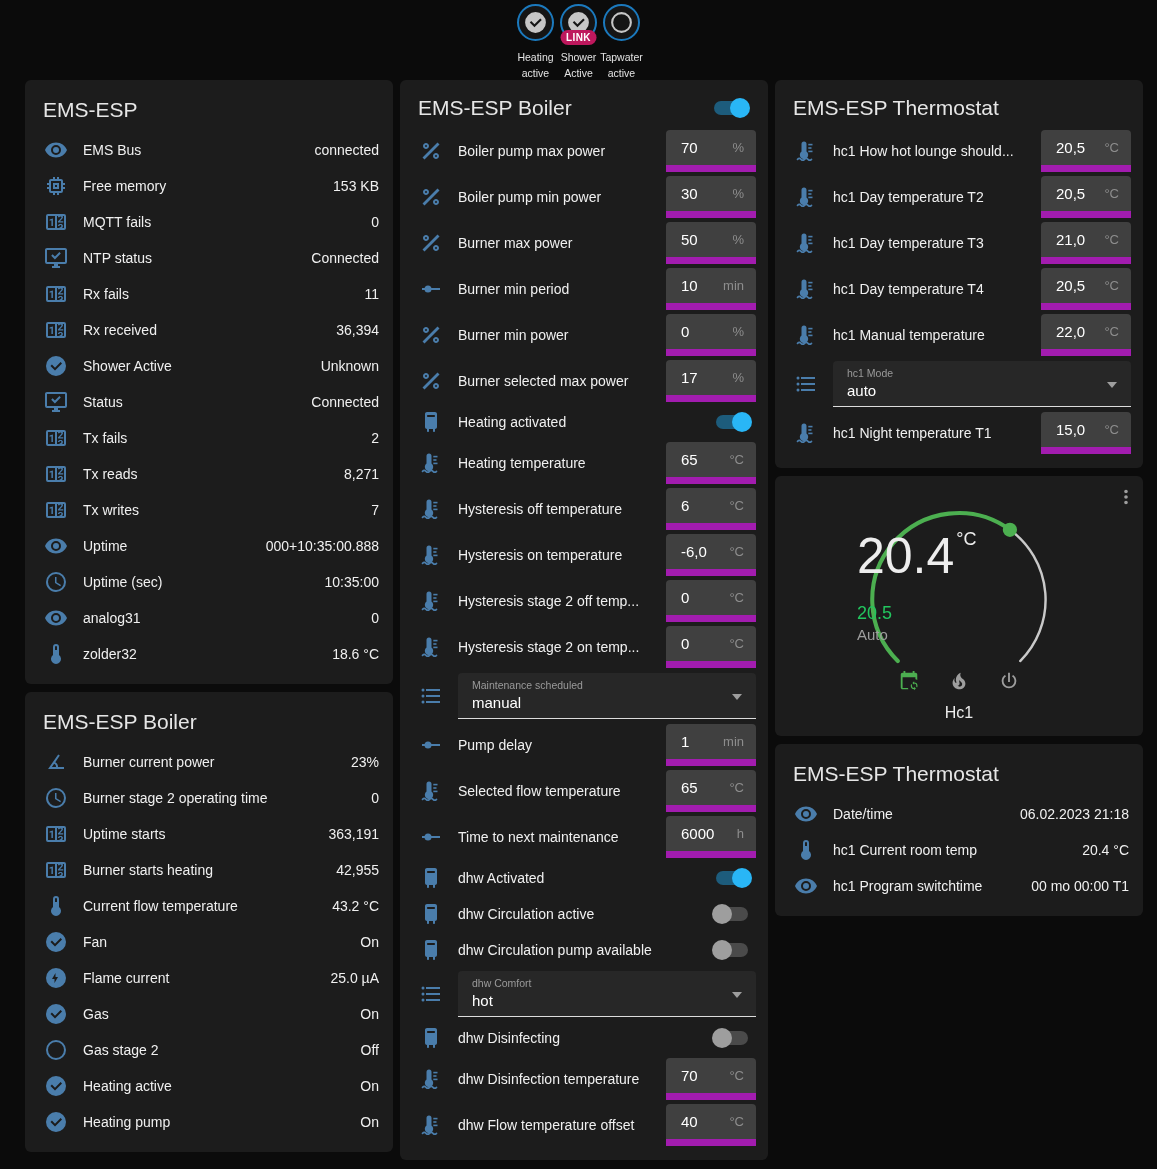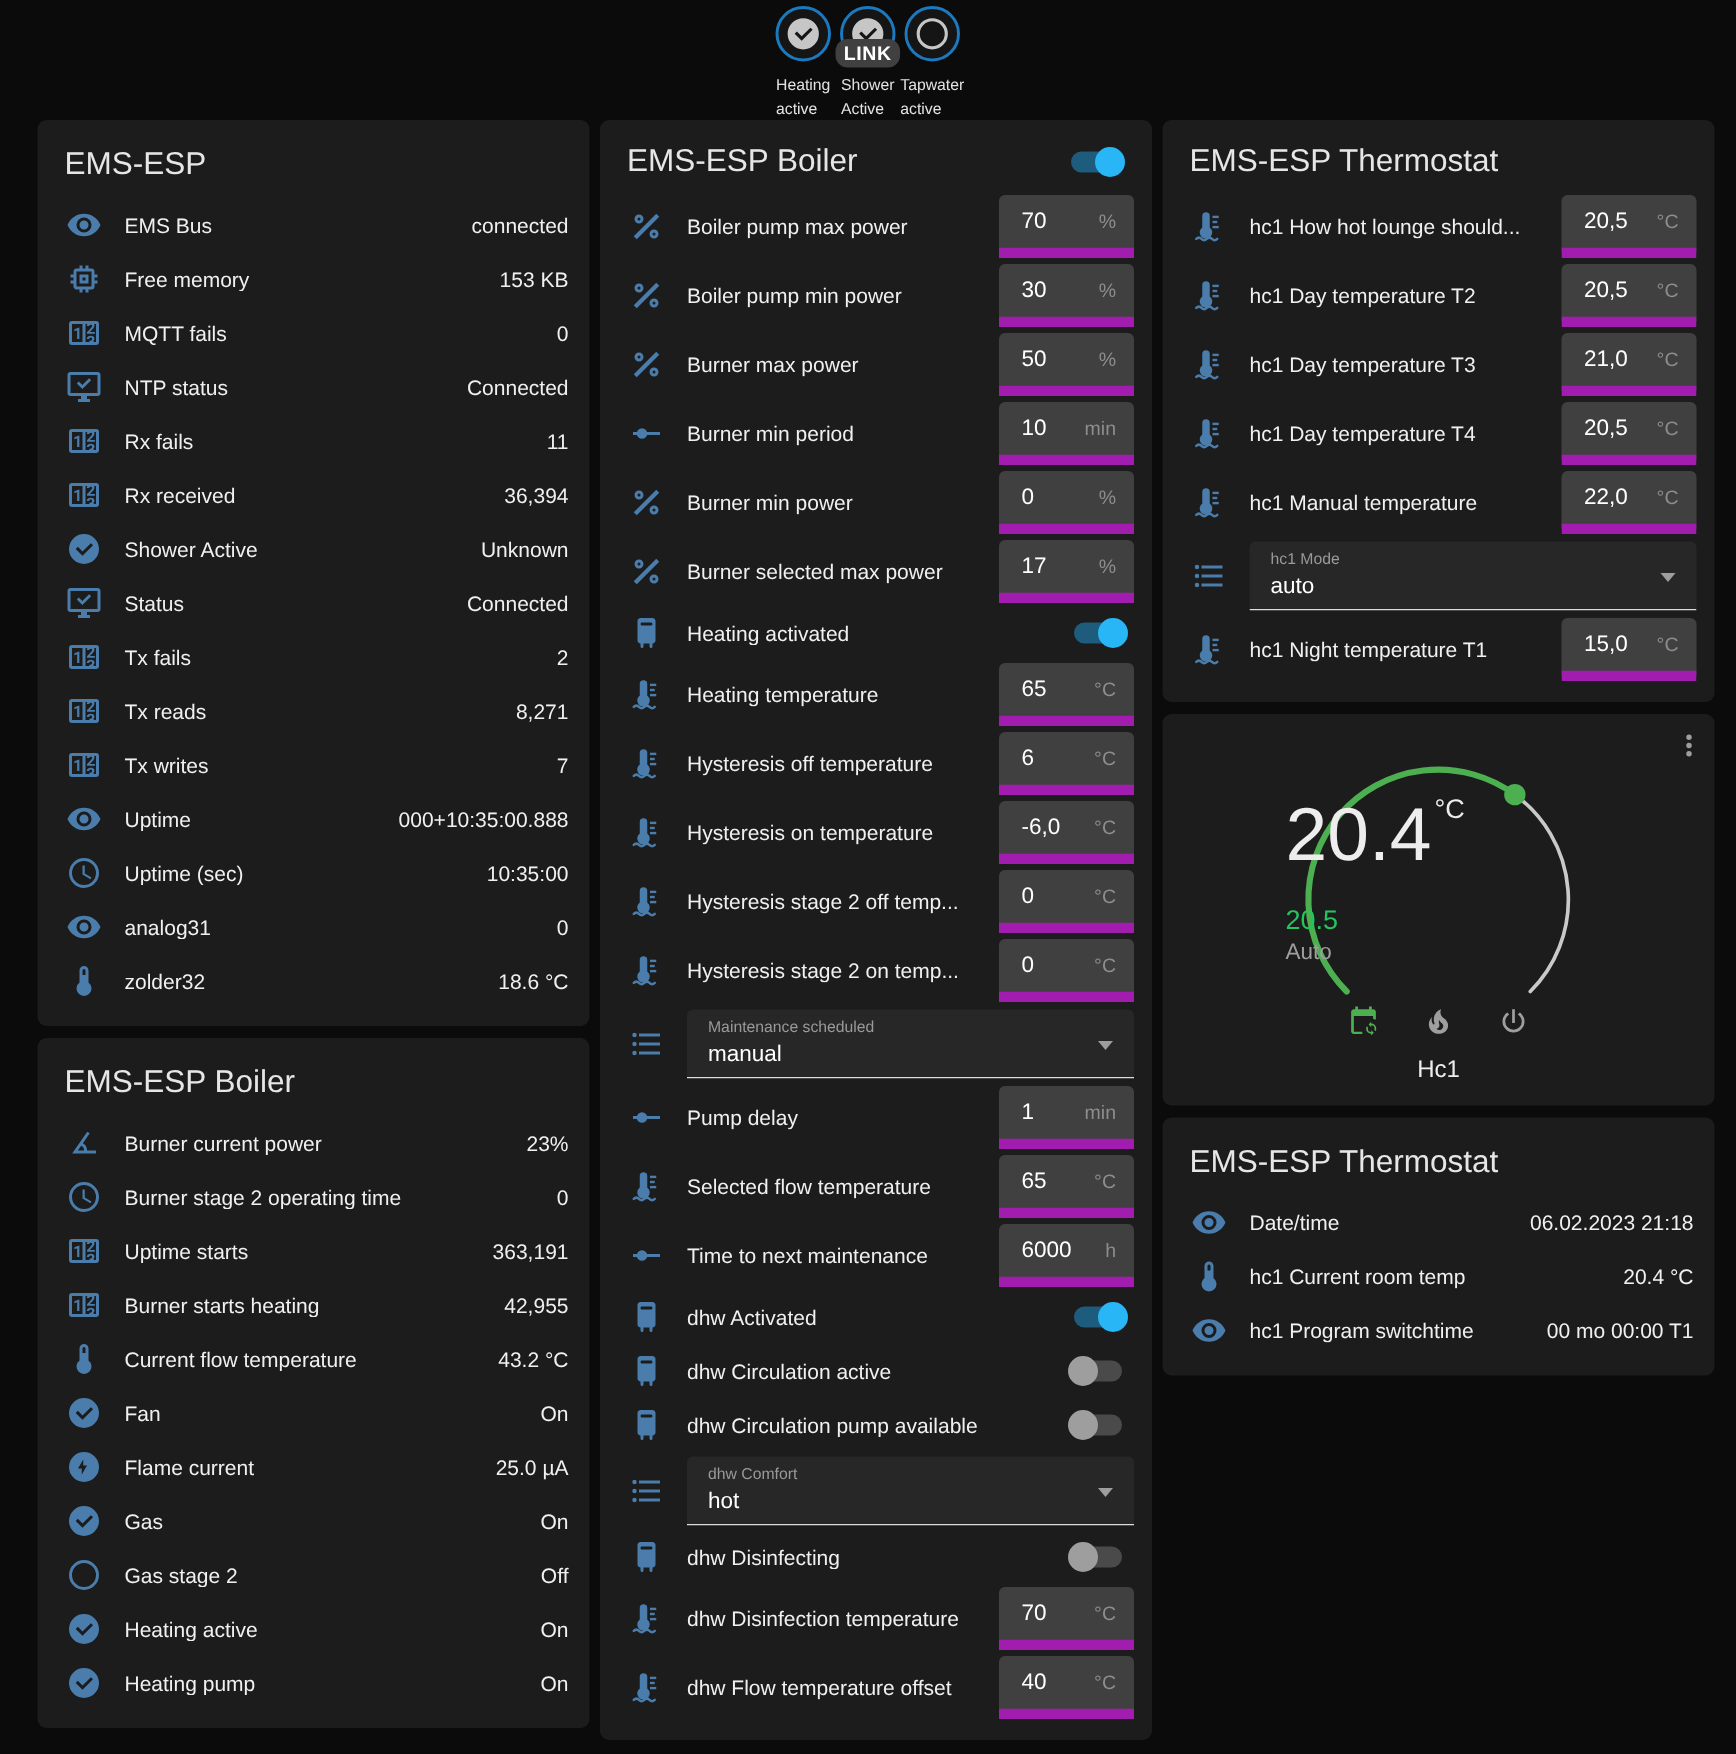--- a/index.html
+++ b/index.html
@@ -4,22 +4,22 @@
 <style>
   *{box-sizing:border-box;margin:0;padding:0}
   html,body{width:1157px;height:1169px;overflow:hidden}
   body{background:#0b0b0b;font-family:"Liberation Sans",sans-serif;color:#e9e9e9;-webkit-font-smoothing:antialiased}
 
   
   .header{height:78px;display:flex;justify-content:center;align-items:flex-start;padding-top:4px}
   .badge{width:43px;display:flex;flex-direction:column;align-items:center;cursor:pointer}
   .badge-circle{width:37px;height:37px;border:2px solid #1b79bd;border-radius:50%;display:flex;align-items:center;justify-content:center;position:relative;background:#151515}
   .badge-circle .icon svg{width:25px;height:25px;color:#c6c6c6}
-  .link-pill{position:absolute;bottom:-6px;left:50%;transform:translateX(-50%);background:#404040;color:#fff;font-size:13px;font-weight:bold;padding:2px 6px;border-radius:8px;letter-spacing:.4px}
-  .badge-label{margin-top:9px;font-size:10.5px;line-height:1.5;text-align:left;color:#e3e3e3;white-space:pre-line}
+  .link-pill{position:absolute;bottom:-6px;left:50%;transform:translateX(-50%);background:#be185d;color:#fff;font-size:10px;font-weight:bold;padding:2px 6px;border-radius:8px;letter-spacing:.4px}
+  .badge-label{margin-top:9px;font-size:10.5px;line-height:1.5;text-align:center;color:#e3e3e3;white-space:pre-line}
 
   
   .columns{display:flex;gap:7px;padding:2px 14px 0 25px;align-items:flex-start}
   .col{width:368px;flex:none;display:flex;flex-direction:column;gap:8px}
   .card{background:#1c1c1c;border-radius:6px;padding:10px 12px 12px 16px;position:relative}
   .card-title{font-size:21px;font-weight:400;color:#e6e6e6;padding:8px 0 10px 2px}
   .card-head{display:flex;align-items:center;justify-content:space-between;padding:6px 2px 8px 2px}
   .card-head .card-title{padding:0}
 
   .icon{display:inline-flex;flex:none;color:#4a7dab}

